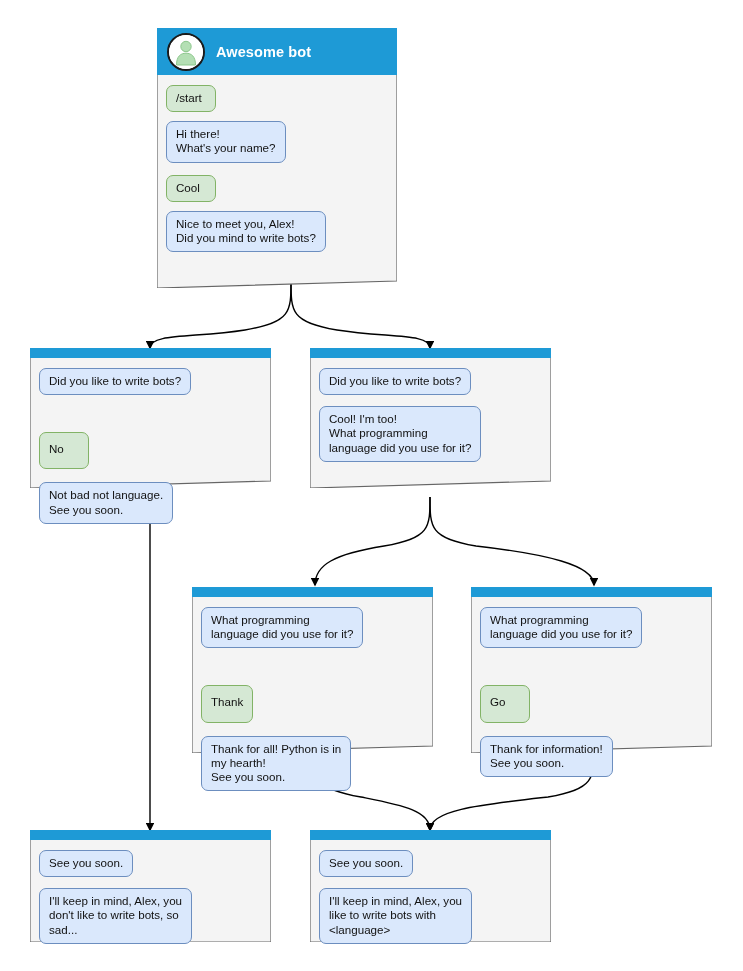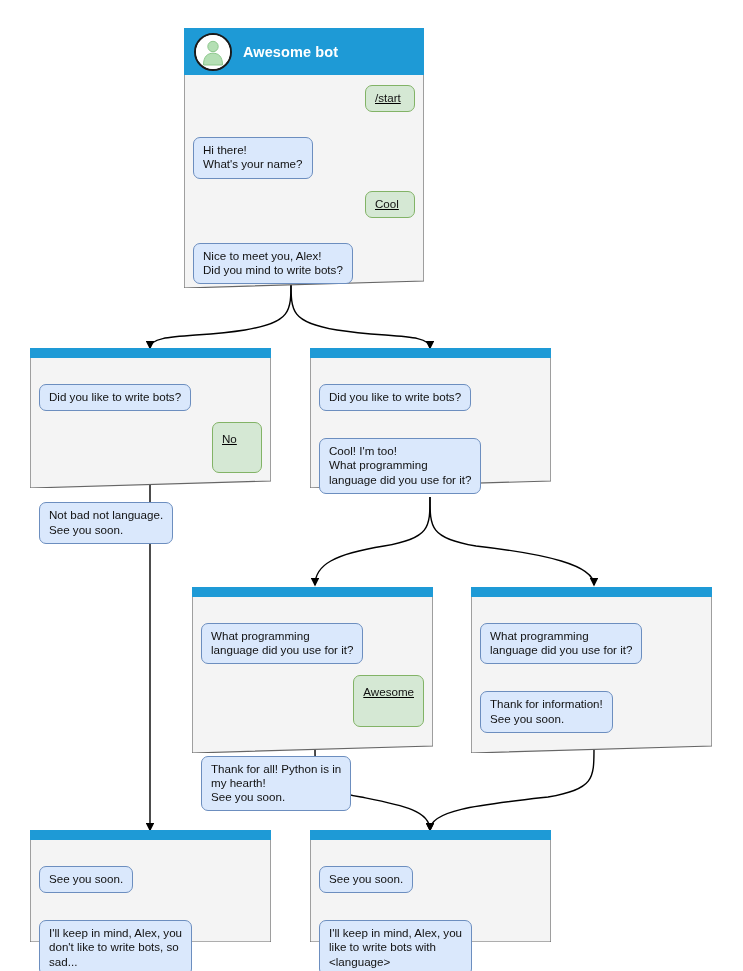--- a/index.html
+++ b/index.html
@@ -88,46 +88,46 @@
     left: 0;
     width: 100%;
     box-sizing: border-box;
     padding: 10px 9px 0 9px;
   }
   .row {
     display: flex;
     margin-bottom: 9px;
   }
   .row.left  { justify-content: flex-start; }
-  .row.right { justify-content: flex-end; text-decoration: underline; }
+  .row.right { justify-content: flex-start; }
 
   .bubble {
     border-radius: 7px;
     padding: 5px 9px 6px 9px;
     font-size: 11.6px;
     line-height: 14.2px;
     color: #111111;
     white-space: pre-line;
     max-width: 83%;
     box-sizing: border-box;
   }
   .bubble.bot {
     background: #dae8fc;
     border: 1px solid #6c8ebf;
-    margin-top: 16px;
   }
   .bubble.user {
     background: #d5e8d4;
     border: 1px solid #82b366;
     min-width: 50px;
     text-align: left;
   }
   .bubble.user.tall {
     padding-top: 9px;
-    padding-bottom: 26px;
+    padding-bottom: 12px;
+    margin-top: 26px;
   }
 </style>
 </head>
 <body>
 
 <div id="canvas">
 
   <svg id="edges" viewBox="0 0 743 971" xmlns="http://www.w3.org/2000/svg">
     <defs>
       <marker id="arrow" viewBox="0 0 10 10" refX="8.2" refY="5" markerWidth="6" markerHeight="6" orient="auto-start-reverse">
@@ -143,21 +143,21 @@
 
     <path d="M 430 497 C 430 528 430 538 384 546 C 334 554 315 565 315 585" fill="none" stroke="#000000" stroke-width="1.4" marker-end="url(#arrow)"></path>
 
     <path d="M 430 497 C 430 528 430 538 476 546 C 546 554 594 565 594 585" fill="none" stroke="#000000" stroke-width="1.4" marker-end="url(#arrow)"></path>
 
     <path d="M 315 748 C 315 779 315 789 361 797 C 401 805 430 810 430 830" fill="none" stroke="#000000" stroke-width="1.4" marker-end="url(#arrow)"></path>
 
     <path d="M 594 748 C 594 779 594 789 548 797 C 478 805 430 810 430 830" fill="none" stroke="#000000" stroke-width="1.4" marker-end="url(#arrow)"></path>
   </svg>
 
-  <div class="node" id="node-root" style="left:184px; top:28px; width:240px; height:260px;">
+  <div class="node" id="node-root" style="left:157px; top:28px; width:240px; height:260px;">
     <svg class="node-bg" viewBox="0 0 240 260" preserveAspectRatio="none">
       <polygon points="0,0 240,0 240,253 0,260" fill="#f4f4f4" stroke="#666666" stroke-width="1.2"></polygon>
     </svg>
     <div class="node-inner">
       <div class="node-header titled" style="width:240px;">
         <div class="avatar">
           <svg width="34" height="34" viewBox="0 0 34 34">
             <circle cx="17" cy="17" r="17" fill="#ffffff"></circle>
             <circle cx="17" cy="11.5" r="5.2" fill="#b4dfb4" stroke="#8dc78d" stroke-width="1"></circle>
             <path d="M 7.5 30 C 7.5 21.5 11.5 18.2 17 18.2 C 22.5 18.2 26.5 21.5 26.5 30 Z" fill="#b4dfb4" stroke="#8dc78d" stroke-width="1"></path>
@@ -230,21 +230,21 @@
       <polygon points="0,0 241,0 241,159 0,166" fill="#f4f4f4" stroke="#666666" stroke-width="1.2"></polygon>
     </svg>
     <div class="node-inner">
       <div class="node-header" style="width:241px;"></div>
       <div class="chat" style="top:10px;">
         <div class="row left" style="margin-bottom:11px;">
           <div class="bubble bot">What programming
 language did you use for it?</div>
         </div>
         <div class="row right" style="margin-bottom:13px;">
-          <div class="bubble user tall">Awesome</div>
+          <div class="bubble user tall">Thank</div>
         </div>
         <div class="row left">
           <div class="bubble bot">Thank for all! Python is in
 my hearth!
 See you soon.</div>
         </div>
       </div>
     </div>
   </div>
 
@@ -252,20 +252,23 @@
     <svg class="node-bg" viewBox="0 0 241 166" preserveAspectRatio="none">
       <polygon points="0,0 241,0 241,159 0,166" fill="#f4f4f4" stroke="#666666" stroke-width="1.2"></polygon>
     </svg>
     <div class="node-inner">
       <div class="node-header" style="width:241px;"></div>
       <div class="chat" style="top:10px;">
         <div class="row left" style="margin-bottom:11px;">
           <div class="bubble bot">What programming
 language did you use for it?</div>
         </div>
+        <div class="row right" style="margin-bottom:13px;">
+          <div class="bubble user tall">Go</div>
+        </div>
         <div class="row left">
           <div class="bubble bot">Thank for information!
 See you soon.</div>
         </div>
       </div>
     </div>
   </div>
 
   <div class="node" id="node-end-sad" style="left:30px; top:830px; width:241px; height:112px;">
     <svg class="node-bg" viewBox="0 0 241 112" preserveAspectRatio="none">

